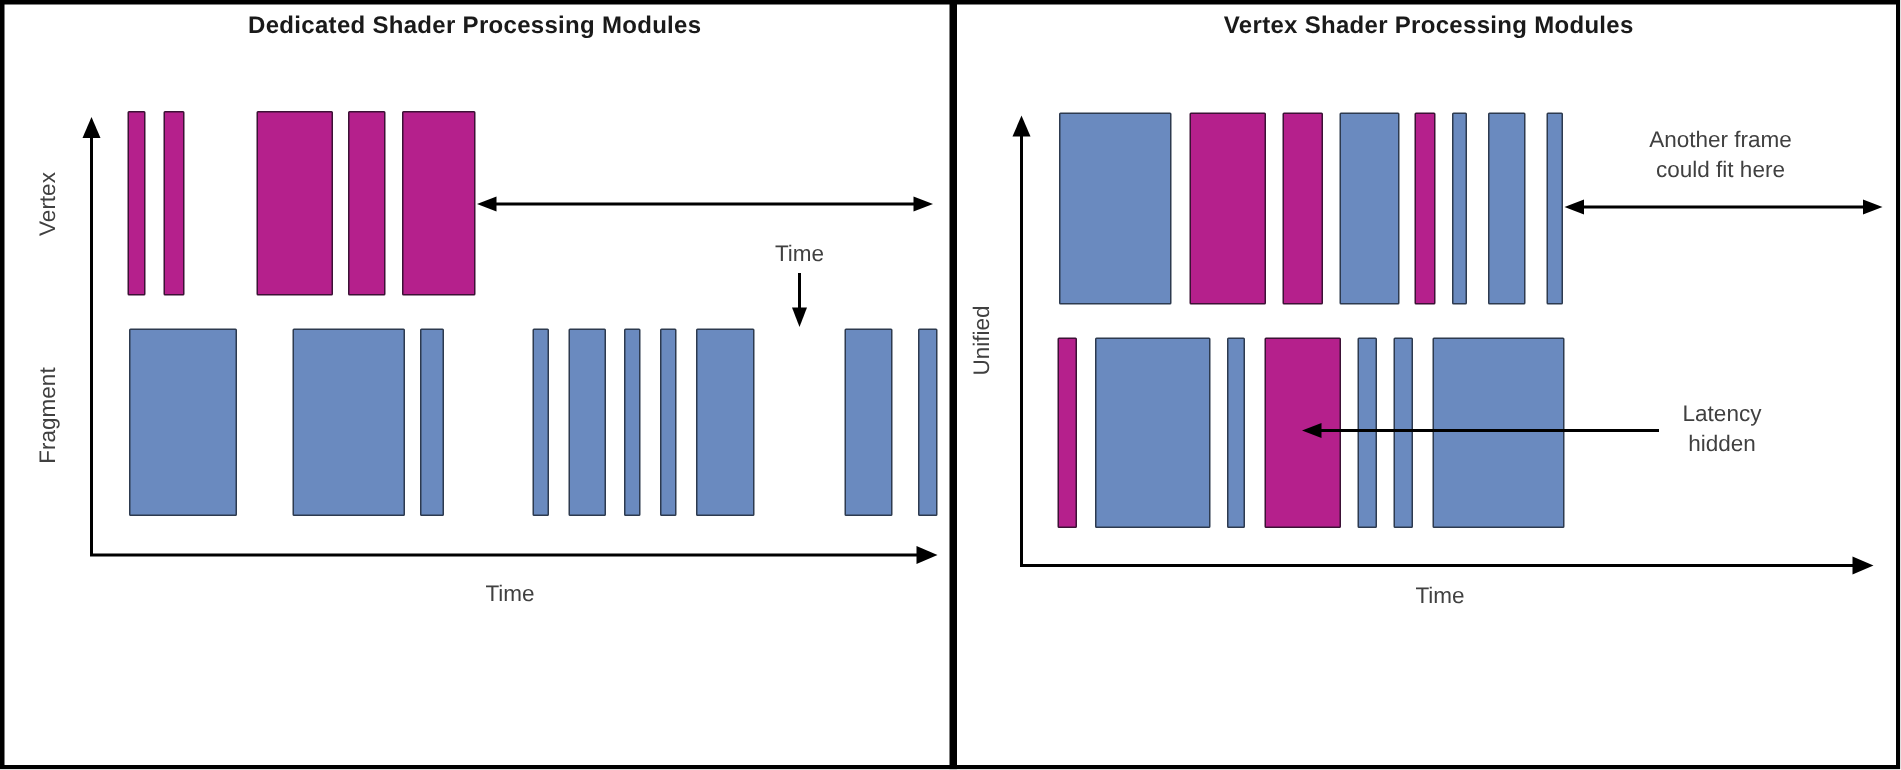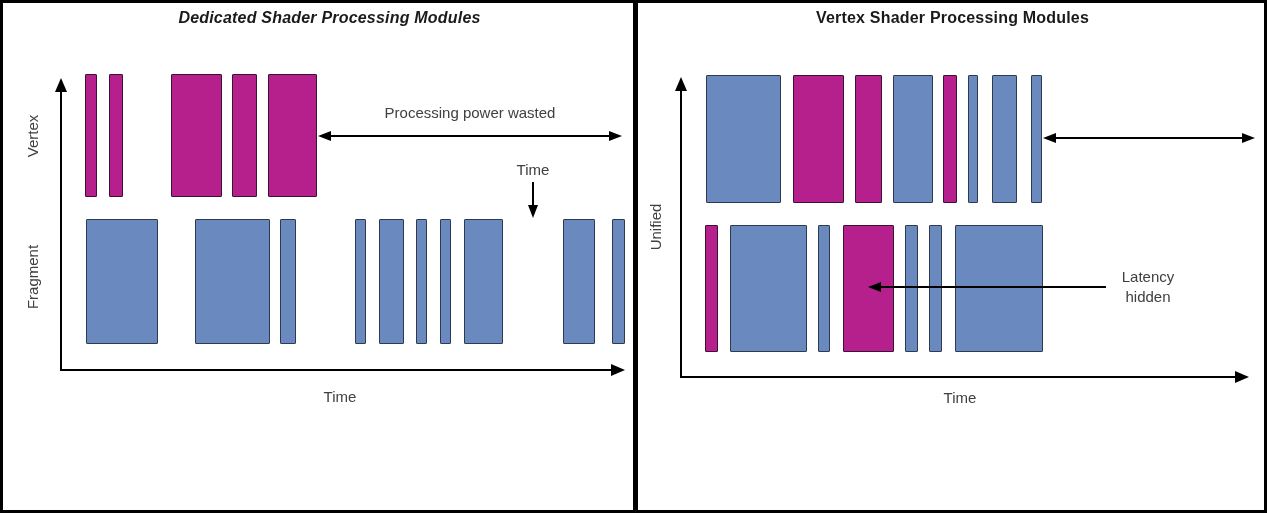--- a/index.html
+++ b/index.html
@@ -24,21 +24,21 @@
   }
   .rot-label{
     position:absolute;transform:translate(-50%,-50%) rotate(-90deg);font-size:15px;
     color:var(--text,#404040);white-space:nowrap;z-index:10;
   }
 </style>
 </head>
 <body>
 
 <div class="frame">
-  <div class="panel-title" id="title-0" style="left:13px;width:633px;font-style:italic;">Dedicated Shader Processing Modules</div>
+  <div class="panel-title" id="title-0" style="left:0;width:633px;">Dedicated Shader Processing Modules</div>
   <div class="panel-title" id="title-1" style="left:638px;width:629px;">Vertex Shader Processing Modules</div>
   <div id="layer" style="position:absolute;left:0;top:0;width:100%;height:100%;">
       <div class="tri" style="left: 55px; top: 78px; border-left: 6px solid transparent; border-right: 6px solid transparent; border-bottom: 14px solid rgb(0, 0, 0);"></div>
       <div class="line" style="left: 60px; top: 91px; width: 2px; height: 279px;"></div>
       <div class="line" style="left: 60px; top: 369px; width: 552px; height: 2px;"></div>
       <div class="tri" style="left: 611px; top: 364px; border-top: 6px solid transparent; border-bottom: 6px solid transparent; border-left: 14px solid rgb(0, 0, 0);"></div>
       <div class="ann-label" style="left: 340px; top: 397px;">Time</div>
       <div class="rot-label" style="left: 32px; top: 136px;">Vertex</div>
       <div class="rot-label" style="left: 32px; top: 277px;">Fragment</div>
       <div class="bar bar-vertex" style="left: 85px; top: 74px; width: 12px; height: 123px;"></div>
@@ -52,21 +52,20 @@
       <div class="bar bar-fragment" style="left: 355px; top: 219px; width: 11px; height: 125px;"></div>
       <div class="bar bar-fragment" style="left: 379px; top: 219px; width: 25px; height: 125px;"></div>
       <div class="bar bar-fragment" style="left: 416px; top: 219px; width: 11px; height: 125px;"></div>
       <div class="bar bar-fragment" style="left: 440px; top: 219px; width: 11px; height: 125px;"></div>
       <div class="bar bar-fragment" style="left: 464px; top: 219px; width: 39px; height: 125px;"></div>
       <div class="bar bar-fragment" style="left: 563px; top: 219px; width: 32px; height: 125px;"></div>
       <div class="bar bar-fragment" style="left: 612px; top: 219px; width: 13px; height: 125px;"></div>
       <div class="line" style="left: 330px; top: 135px; width: 280px; height: 2px;"></div>
       <div class="tri" style="left: 318px; top: 131px; border-top: 5px solid transparent; border-bottom: 5px solid transparent; border-right: 13px solid rgb(0, 0, 0);"></div>
       <div class="tri" style="left: 609px; top: 131px; border-top: 5px solid transparent; border-bottom: 5px solid transparent; border-left: 13px solid rgb(0, 0, 0);"></div>
-      <div class="ann-label" style="left: 470px; top: 113px;">Processing power wasted</div>
       <div class="line" style="left: 532px; top: 182px; width: 2px; height: 24px;"></div>
       <div class="tri" style="left: 528px; top: 205px; border-left: 5px solid transparent; border-right: 5px solid transparent; border-top: 13px solid rgb(0, 0, 0);"></div>
       <div class="ann-label" style="left: 533px; top: 170px;">Time</div>
       <div class="tri" style="left: 675px; top: 77px; border-left: 6px solid transparent; border-right: 6px solid transparent; border-bottom: 14px solid rgb(0, 0, 0);"></div>
       <div class="line" style="left: 680px; top: 90px; width: 2px; height: 287px;"></div>
       <div class="line" style="left: 680px; top: 376px; width: 556px; height: 2px;"></div>
       <div class="tri" style="left: 1235px; top: 371px; border-top: 6px solid transparent; border-bottom: 6px solid transparent; border-left: 14px solid rgb(0, 0, 0);"></div>
       <div class="ann-label" style="left: 960px; top: 398px;">Time</div>
       <div class="rot-label" style="left: 655px; top: 227px;">Unified</div>
       <div class="bar bar-fragment" style="left: 706px; top: 75px; width: 75px; height: 128px;"></div>
@@ -80,20 +79,22 @@
       <div class="bar bar-vertex" style="left: 705px; top: 225px; width: 13px; height: 127px;"></div>
       <div class="bar bar-fragment" style="left: 730px; top: 225px; width: 77px; height: 127px;"></div>
       <div class="bar bar-fragment" style="left: 818px; top: 225px; width: 12px; height: 127px;"></div>
       <div class="bar bar-vertex" style="left: 843px; top: 225px; width: 51px; height: 127px;"></div>
       <div class="bar bar-fragment" style="left: 905px; top: 225px; width: 13px; height: 127px;"></div>
       <div class="bar bar-fragment" style="left: 929px; top: 225px; width: 13px; height: 127px;"></div>
       <div class="bar bar-fragment" style="left: 955px; top: 225px; width: 88px; height: 127px;"></div>
       <div class="line" style="left: 1055px; top: 137px; width: 188px; height: 2px;"></div>
       <div class="tri" style="left: 1043px; top: 133px; border-top: 5px solid transparent; border-bottom: 5px solid transparent; border-right: 13px solid rgb(0, 0, 0);"></div>
       <div class="tri" style="left: 1242px; top: 133px; border-top: 5px solid transparent; border-bottom: 5px solid transparent; border-left: 13px solid rgb(0, 0, 0);"></div>
+      <div class="ann-label" style="left: 1147px; top: 104px;">Another frame
+could fit here</div>
       <div class="line" style="left: 880px; top: 286px; width: 226px; height: 2px;"></div>
       <div class="tri" style="left: 868px; top: 282px; border-top: 5px solid transparent; border-bottom: 5px solid transparent; border-right: 13px solid rgb(0, 0, 0);"></div>
       <div class="ann-label" style="left: 1148px; top: 287px;">Latency
 hidden</div>
     </div>
   <div class="divider" id="divider" style="left: 633px;"></div>
   <div class="border-overlay"></div>
 </div>
 
 </body></html>

